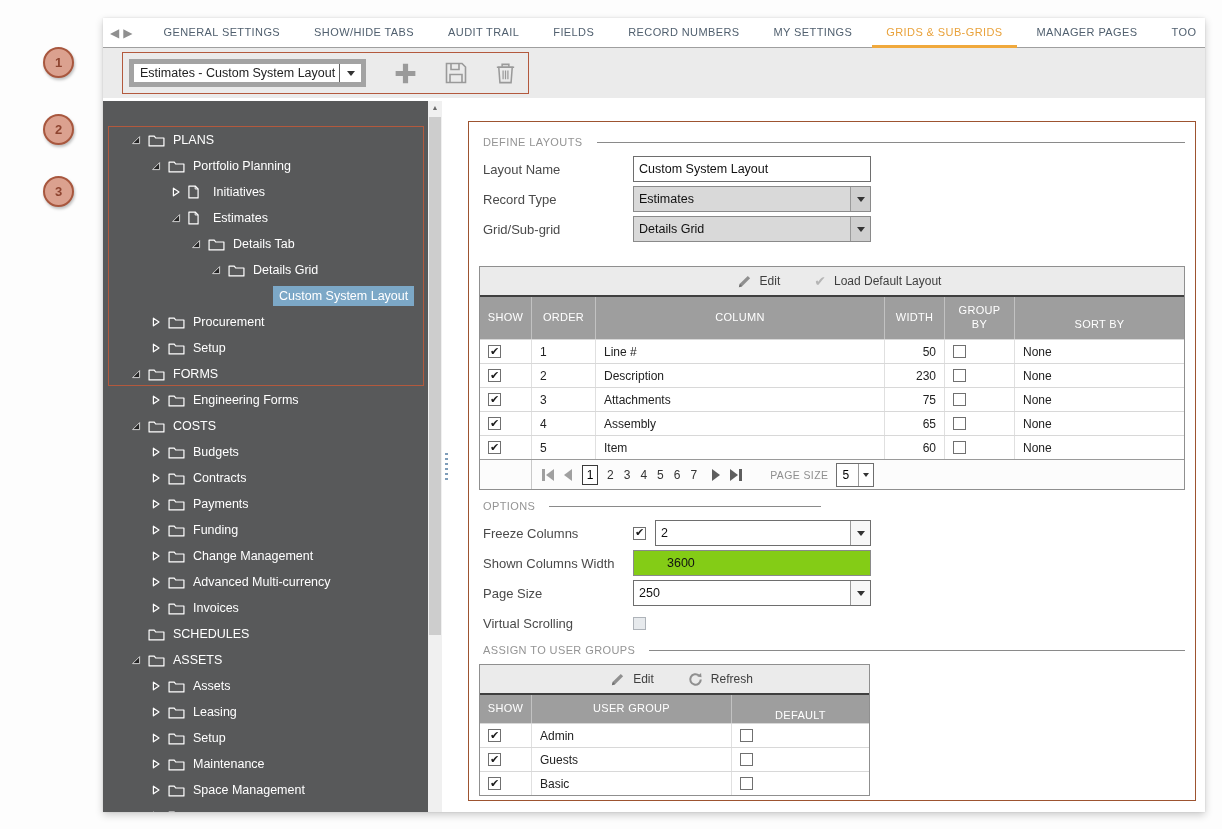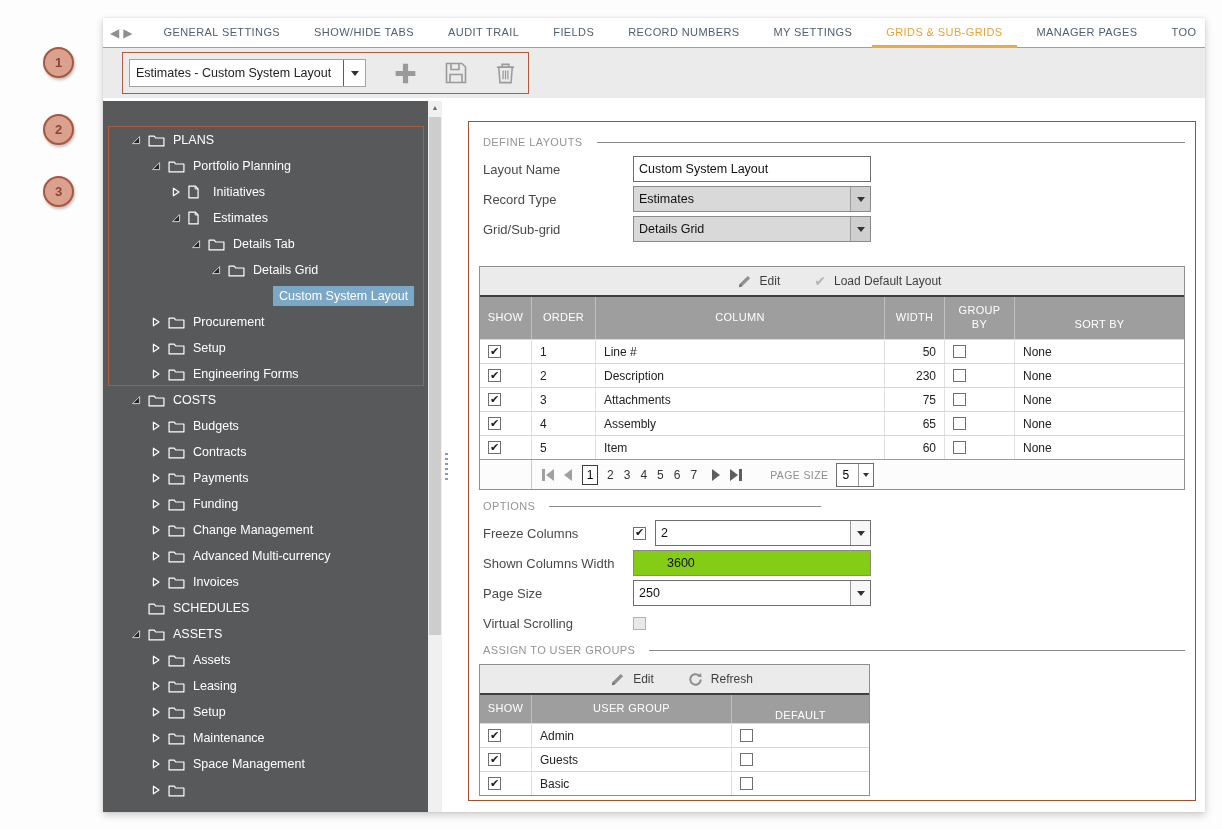--- a/index.html
+++ b/index.html
@@ -23,21 +23,21 @@
   .tab-scroll { color:#8f8f8f; font-size:12px; cursor:pointer; padding:0 2px; }
   .tabs { display:flex; margin-left:12px; }
   .tab { padding:0 17px; font-size:11px; color:#51606f; letter-spacing:.4px; line-height:29px;
     position:relative; cursor:pointer; white-space:nowrap; }
   .tab.active { color:#e9a23b; }
   .tab.active::after { content:""; position:absolute; left:3px; right:3px; bottom:-1px; height:3px; background:#f0a93c; }
 
   
   .toolbar { height:53px; flex:none; background:#ebebeb; display:flex; align-items:center; border-bottom:3px solid #fff; }
   .tb-group { margin-left:19px; border:1px solid #b3593d; padding:6px 10px 6px 6px; display:flex; align-items:center; }
-  .tb-select { width:237px; height:28px; background:#fff; border:1px solid #a3a3a3; display:flex; align-items:center; cursor:pointer; }
+  .tb-select { width:237px; height:28px; background:#fff; border:5px solid #a3a3a3; display:flex; align-items:center; cursor:pointer; }
   .tb-select .val { flex:1; padding:0 6px; font-size:12.5px; color:#222; white-space:nowrap; overflow:hidden; }
   .tb-select .arrow-btn { width:22px; height:100%; border-left:1px solid #5f5f5f; display:flex; align-items:center; justify-content:center; background:#fff; }
   .caret { width:0; height:0; border-left:4px solid transparent; border-right:4px solid transparent; border-top:5px solid #333; }
   .caret.small { border-left-width:3.5px; border-right-width:3.5px; border-top-width:4.5px; }
   .tb-icons { margin-left:26px; display:flex; gap:24px; color:#9a9a9a; align-items:center; }
   .tb-icon { cursor:pointer; display:flex; }
 
   
   .content { flex:1; display:flex; overflow:hidden; }
 
@@ -292,20 +292,33 @@
                 <path d="M2.4 1.2L8 5 2.4 8.8z" fill="none" stroke="#fff" stroke-width="1.2" stroke-linejoin="round"></path>
               </svg>
             </span>
             <span class="tree-ico">
               <svg viewBox="0 0 18 14" width="17" height="13">
                 <path d="M1 12.8V2.2h5.6l1.5 2.1H17v8.5z" fill="none" stroke="currentColor" stroke-width="1.3" stroke-linejoin="round"></path>
               </svg>
             </span>
             <span class="tree-label">Setup</span>
           </div>
+          <div class="tree-item" style="padding-left: 28px;">
+            <span class="twisty">
+              <svg viewBox="0 0 10 10" width="10" height="10">
+                <path d="M8.6 1.6v7h-7z" fill="#242424" stroke="#dedede" stroke-width="0.9"></path>
+              </svg>
+            </span>
+            <span class="tree-ico">
+              <svg viewBox="0 0 18 14" width="17" height="13">
+                <path d="M1 12.8V2.2h5.6l1.5 2.1H17v8.5z" fill="none" stroke="currentColor" stroke-width="1.3" stroke-linejoin="round"></path>
+              </svg>
+            </span>
+            <span class="tree-label">FORMS</span>
+          </div>
           <div class="tree-item" style="padding-left: 48px;">
             <span class="twisty">
               <svg viewBox="0 0 10 10" width="10" height="10">
                 <path d="M2.4 1.2L8 5 2.4 8.8z" fill="none" stroke="#fff" stroke-width="1.2" stroke-linejoin="round"></path>
               </svg>
             </span>
             <span class="tree-ico">
               <svg viewBox="0 0 18 14" width="17" height="13">
                 <path d="M1 12.8V2.2h5.6l1.5 2.1H17v8.5z" fill="none" stroke="currentColor" stroke-width="1.3" stroke-linejoin="round"></path>
               </svg>

